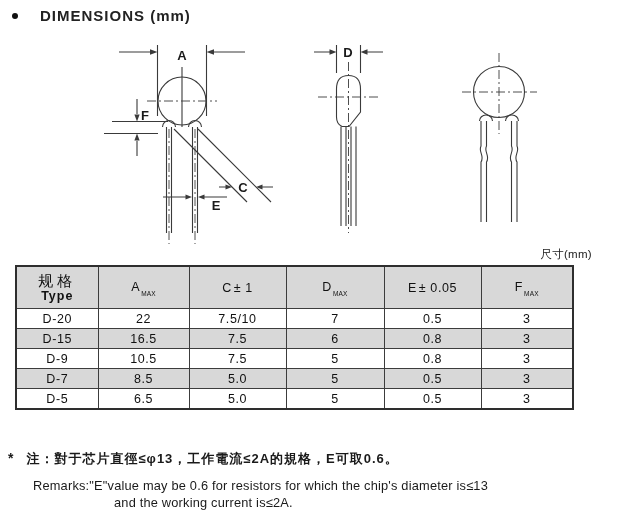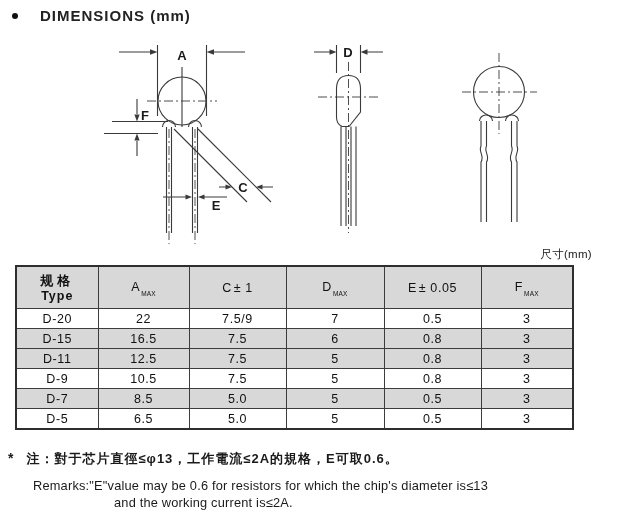--- a/index.html
+++ b/index.html
@@ -24,21 +24,21 @@
 
   
   .unit-label { position:absolute; right:52px; top:247px; font-size:11.5px; letter-spacing:0.3px; }
   table.dims { position:absolute; left:15px; top:265px; width:557px;
     border-collapse:collapse; table-layout:fixed; border:2px solid #2e2e2e; }
   .dims th, .dims td { border:1px solid #3c3c3c; text-align:center; vertical-align:middle;
     padding:0; font-size:12.5px; font-weight:normal; color:#111; letter-spacing:0.6px; }
   .dims th { height:41px; }
   .dims td { height:19px; }
   tr.shaded { background:#d8d8d8; }
-  .th-zh { font-size:13px; letter-spacing:4px; line-height:16px; margin-top:1px;font-weight:bold; }
+  .th-zh { font-size:15px; letter-spacing:4px; line-height:16px; margin-top:1px; }
   .th-en { font-size:12.5px; letter-spacing:1px; line-height:15px;font-weight:bold; }
   sub.mx { font-size:6.5px; letter-spacing:0.2px; position:relative; top:2px; margin-left:1px; }
   .tol { margin-left:2px; }
 
   
   .note-zh { position:absolute; left:8px; top:450px; font-size:13px; font-weight:bold;
     letter-spacing:1px; display:flex; align-items:flex-start; }
   .note-star { margin-right:12px; font-size:14px; }
   .remark-1 { position:absolute; left:33px; top:478px; font-size:12.8px; letter-spacing:0.2px; }
   .remark-2 { position:absolute; left:114px; top:495px; font-size:12.8px; letter-spacing:0.2px; }
@@ -127,38 +127,30 @@
     </th>
     <th><span>A</span><sub class="mx">MAX</sub></th>
     <th><span>C</span><span class="tol">± 1</span></th>
     <th><span>D</span><sub class="mx">MAX</sub></th>
     <th><span>E</span><span class="tol">± 0.05</span></th>
     <th><span>F</span><sub class="mx">MAX</sub></th>
   </tr>
   <tr>
     <td>D-20</td>
     <td>22</td>
-    <td>7.5/9</td>
+    <td>7.5/10</td>
     <td>7</td>
     <td>0.5</td>
     <td>3</td>
   </tr>
   <tr class="shaded">
     <td>D-15</td>
     <td>16.5</td>
     <td>7.5</td>
     <td>6</td>
-    <td>0.8</td>
-    <td>3</td>
-  </tr>
-  <tr class="shaded">
-    <td>D-11</td>
-    <td>12.5</td>
-    <td>7.5</td>
-    <td>5</td>
     <td>0.8</td>
     <td>3</td>
   </tr>
   <tr>
     <td>D-9</td>
     <td>10.5</td>
     <td>7.5</td>
     <td>5</td>
     <td>0.8</td>
     <td>3</td>

